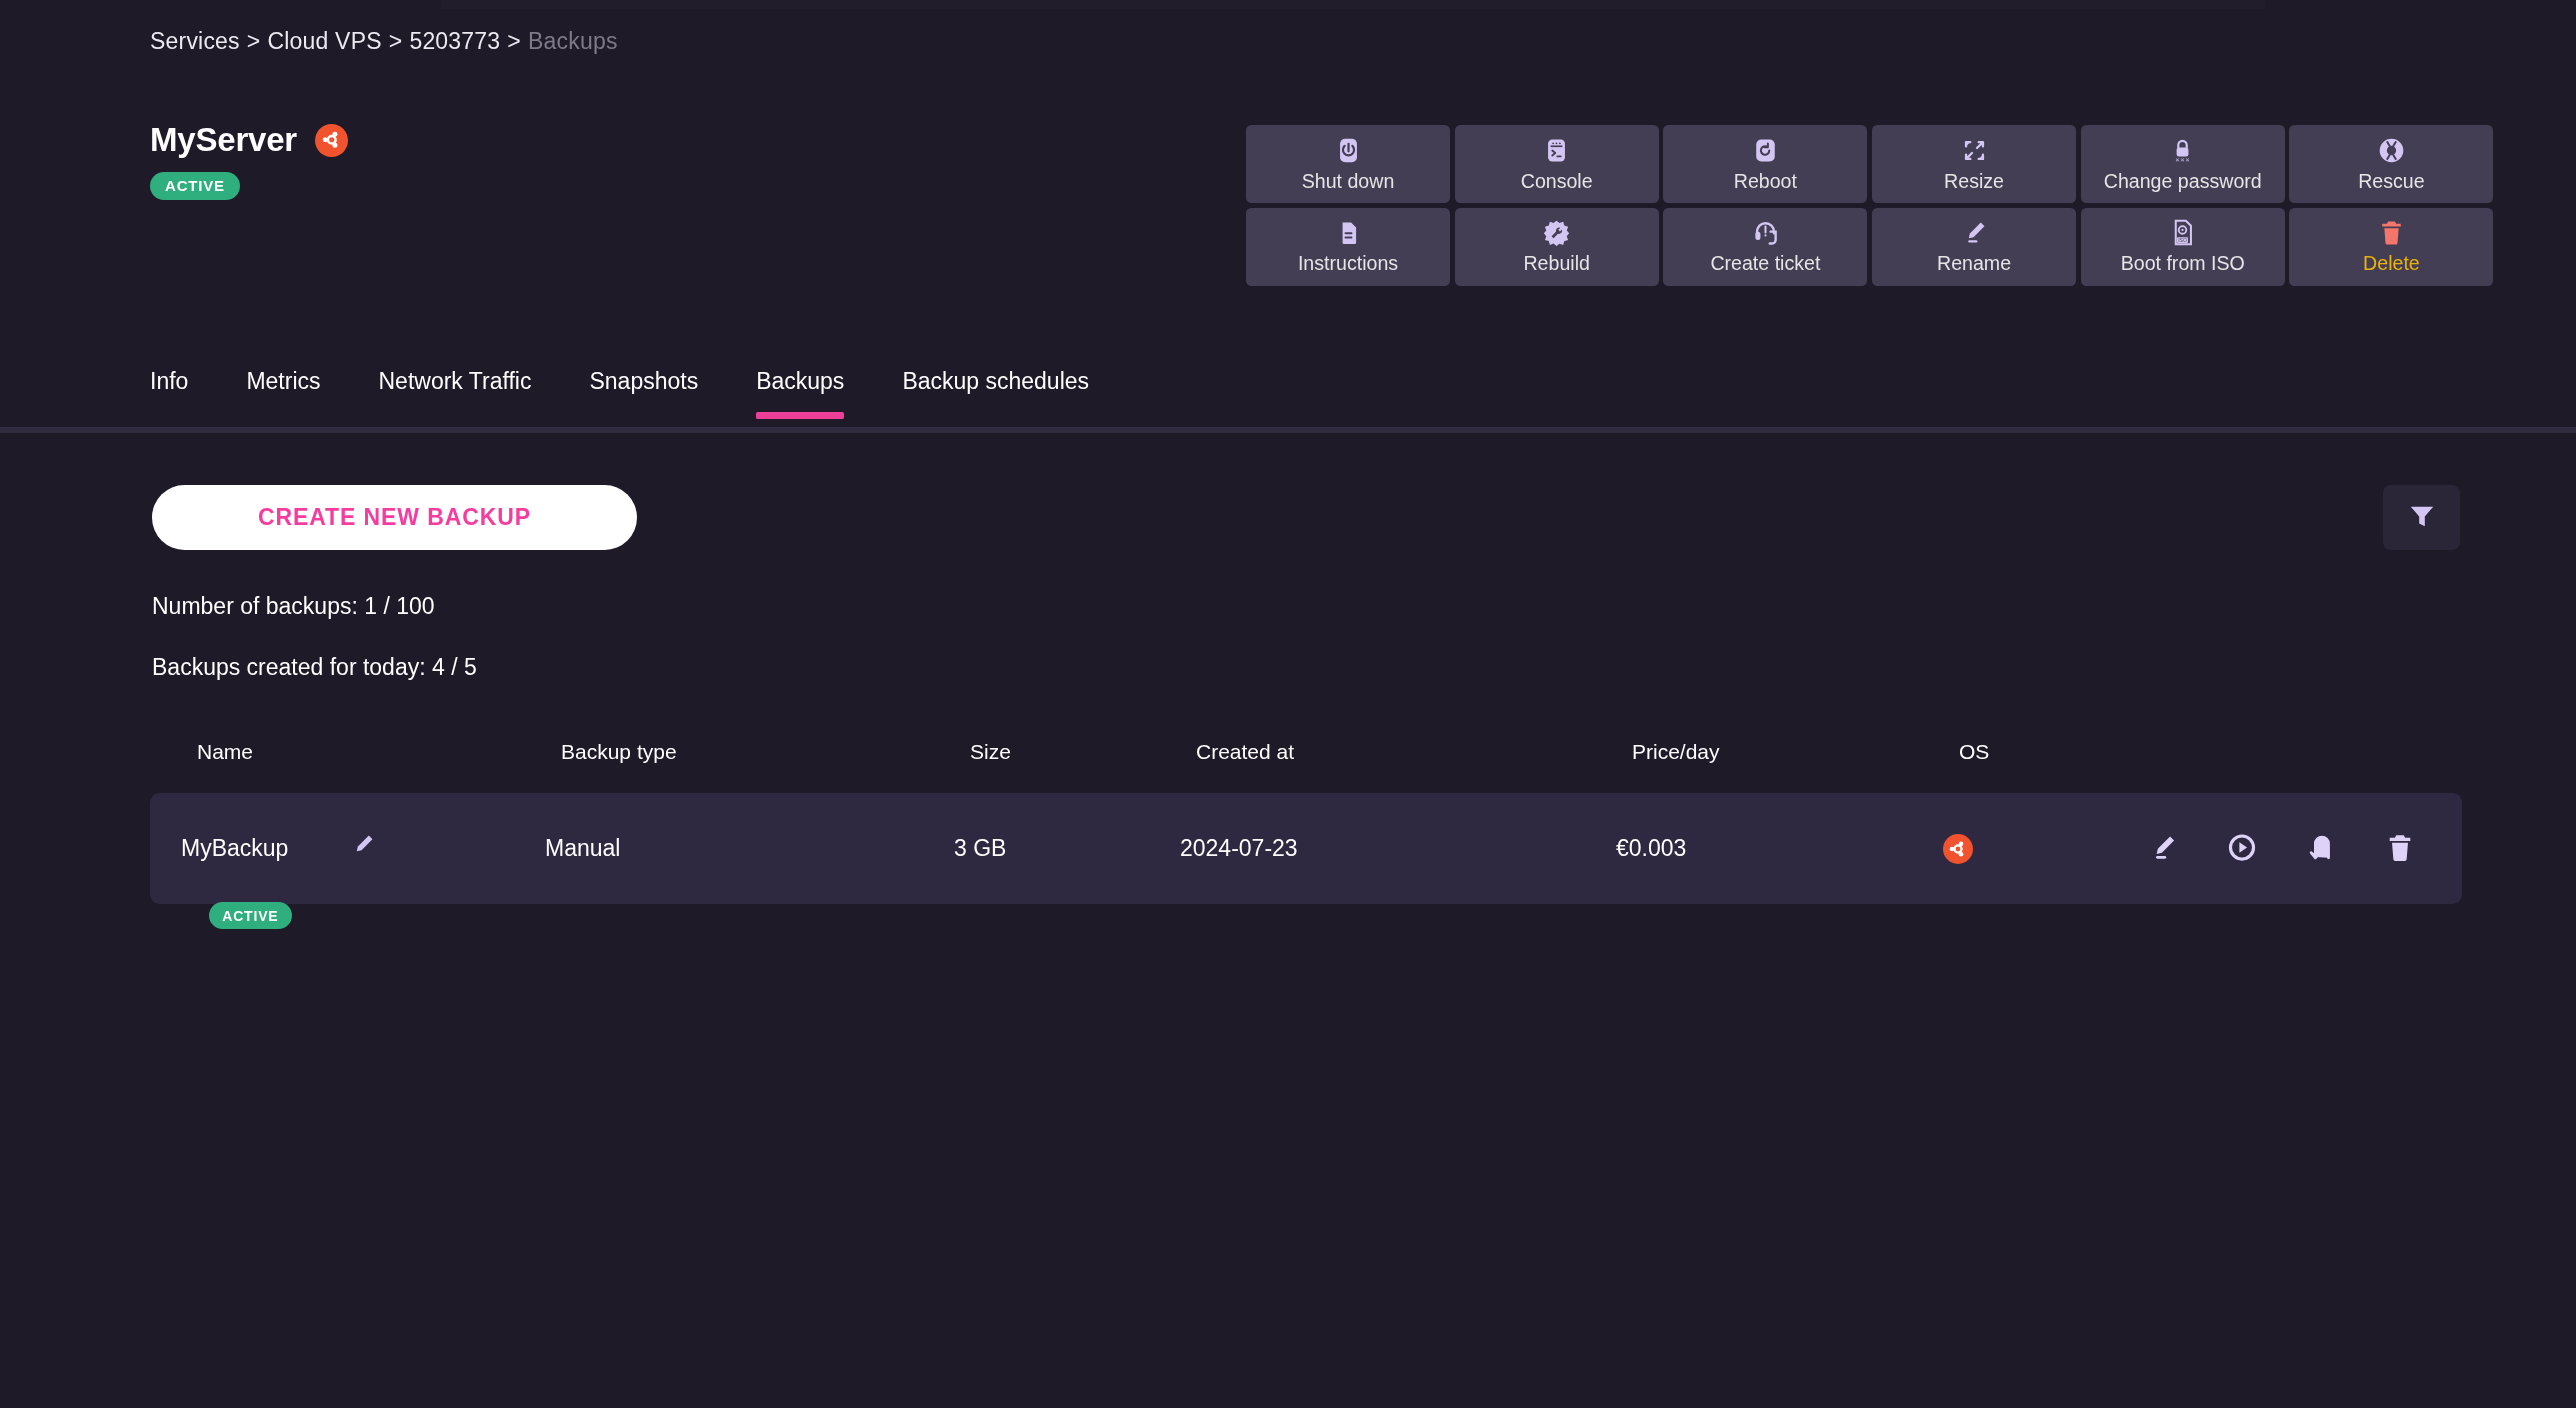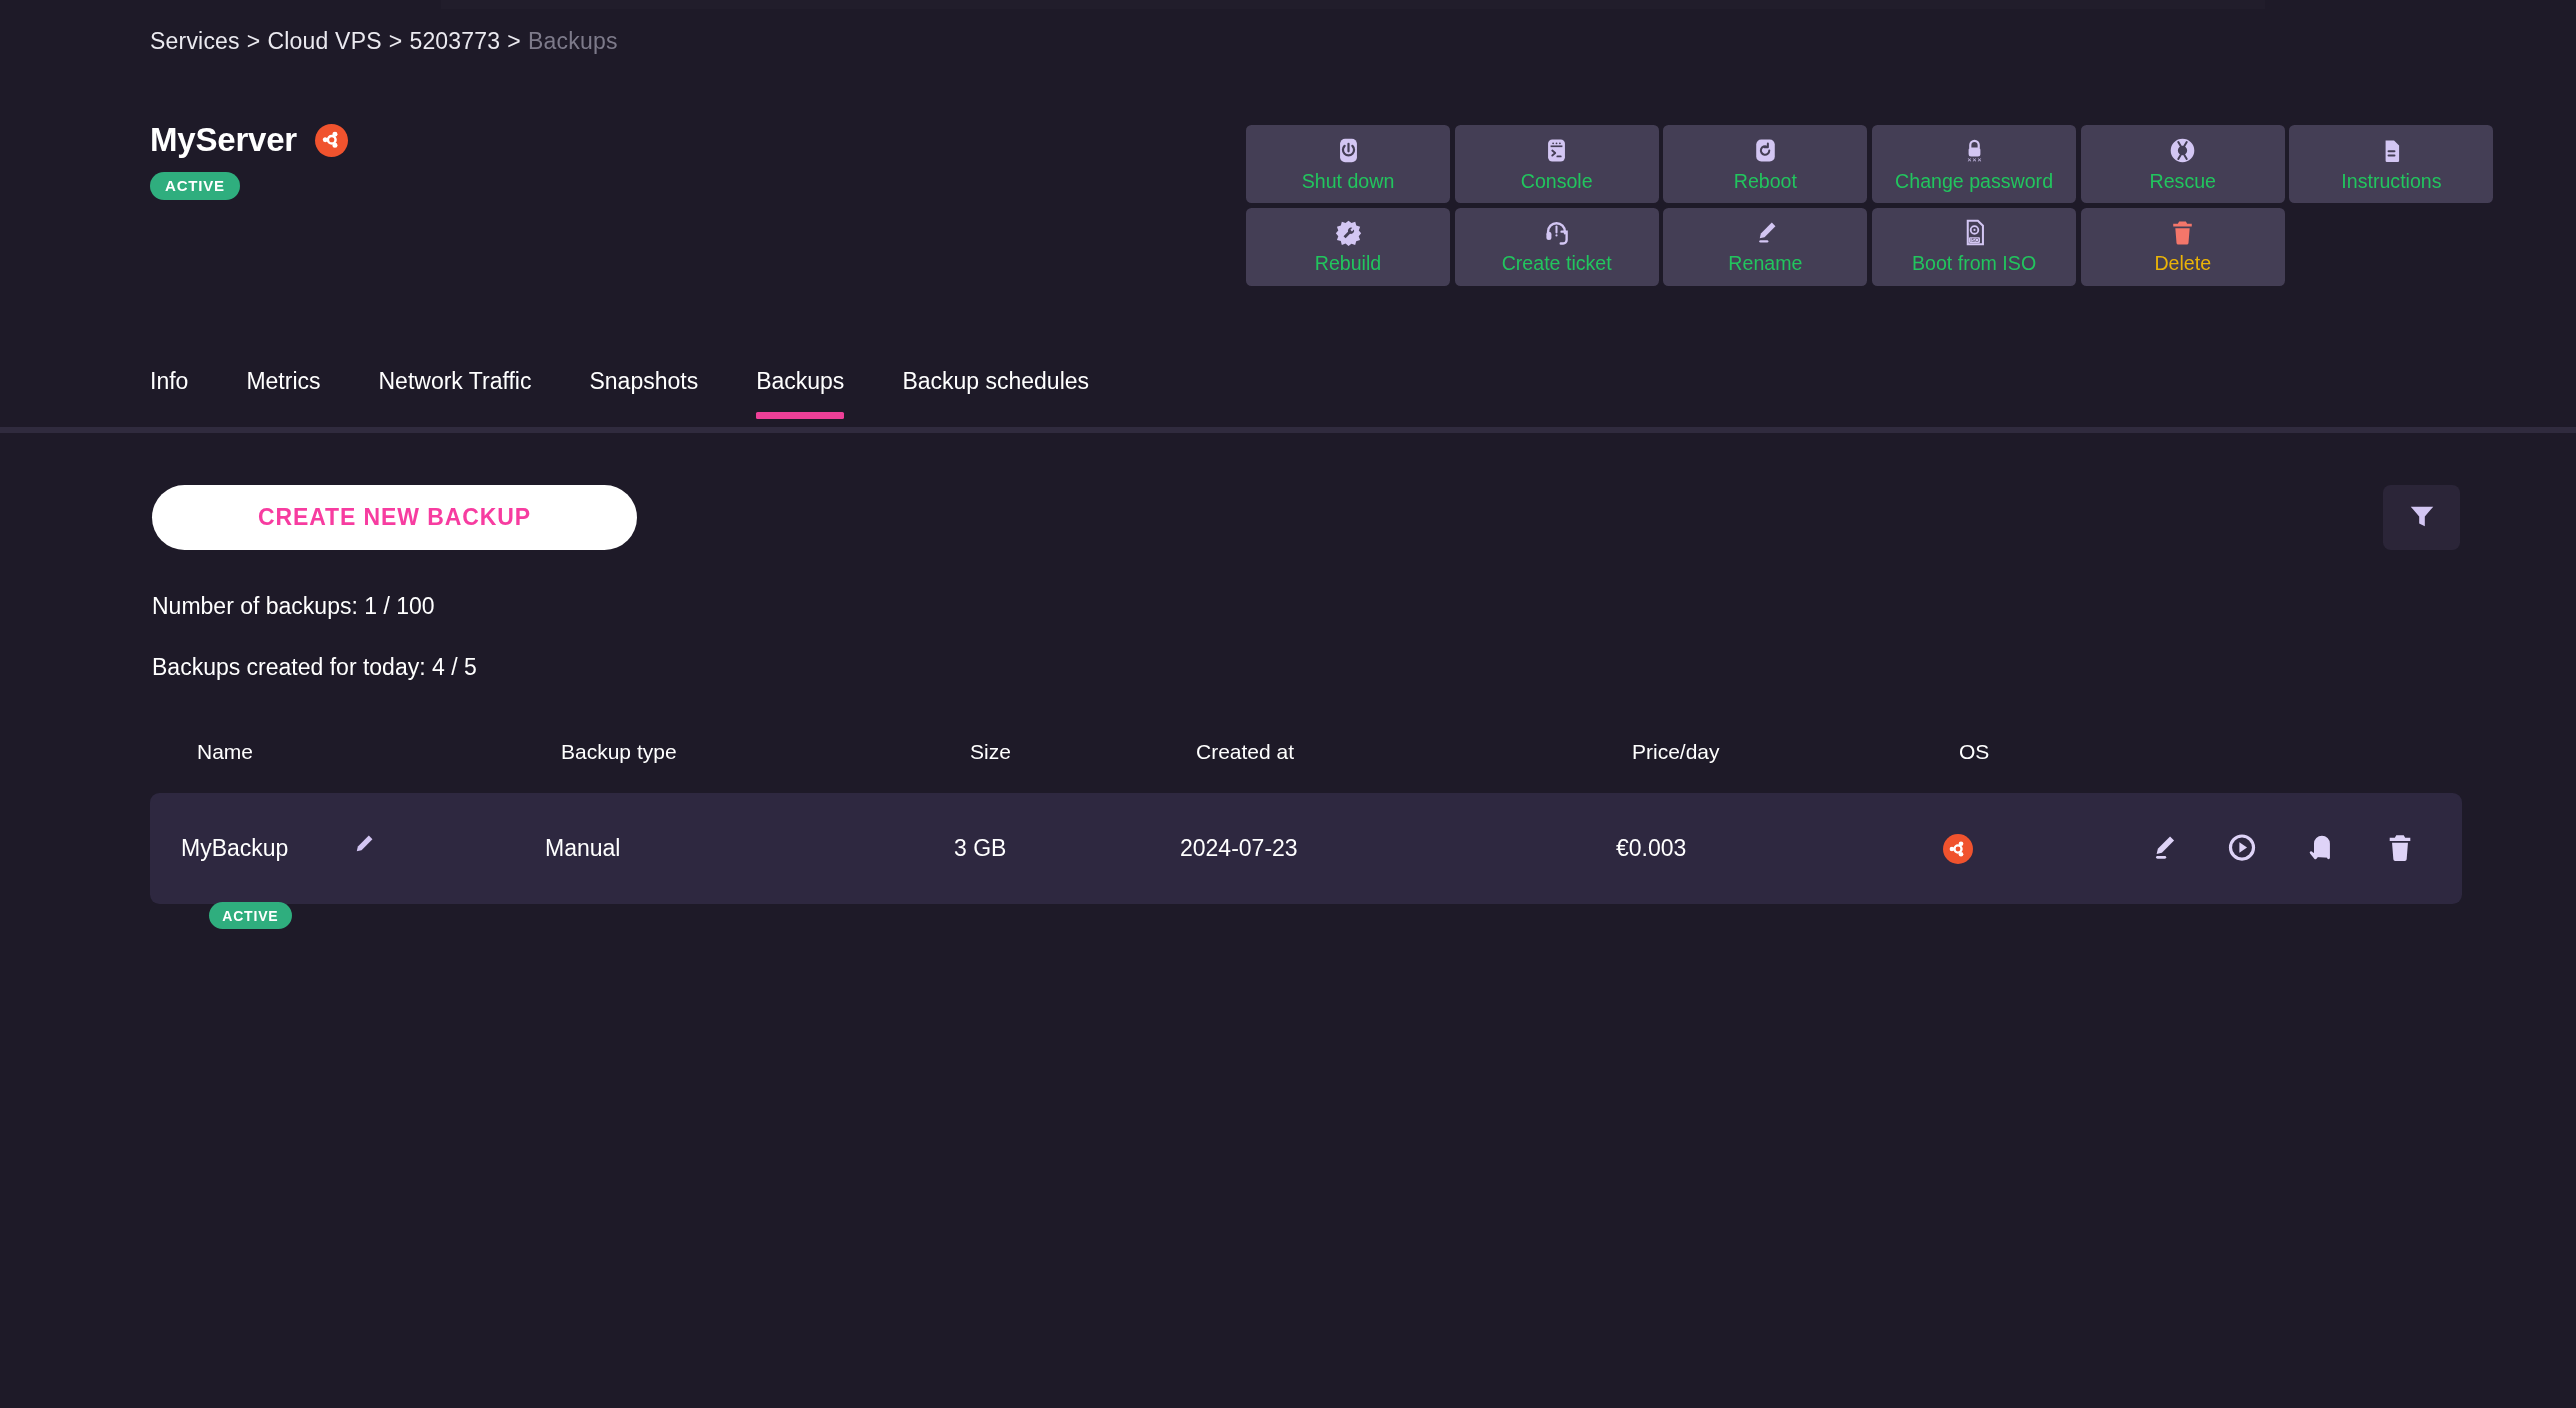--- a/index.html
+++ b/index.html
@@ -52,21 +52,21 @@
     gap: 4.7px 4.7px;
   }
   .action-btn {
     height: 78px; background: #443e55; border: none; border-radius: 5.5px;
     display: flex; flex-direction: column; align-items: center; justify-content: center;
     gap: 7.8px; cursor: pointer; color: #ffffff;
     font-family: "Liberation Sans", sans-serif;
   }
   .action-btn .icon { height: 27px; display: flex; align-items: center; justify-content: center; }
   .action-btn .icon svg { width: 27px; height: 27px; fill: #d3c6f3; }
-  .action-btn .lbl { font-size: 19.6px; color: #22c55e; line-height: 1; }
+  .action-btn .lbl { font-size: 19.6px; color: #e5e5e5; line-height: 1; }
   .action-btn.danger .icon svg { fill: #f4766a; }
   .action-btn.danger .lbl { color: #eab308; }
 
   
   .tabs {
     position: absolute; top: 368px; left: 150px;
     display: flex; gap: 0; align-items: flex-end;
   }
   .tab {
     position: relative; font-size: 23px; color: #ffffff;
@@ -203,20 +203,33 @@
     </button>
     <button class="action-btn">
       <span class="icon">
         <svg viewBox="0 0 32 32">
             <rect x="5" y="3" width="22" height="26" rx="6"></rect>
             <path d="M20.5 16a5 5 0 1 1-2.6-4.4" stroke="#443e55" stroke-width="2.4" fill="none" stroke-linecap="round"></path>
             <path d="M18.8 7.6v4.4h-4.3" stroke="#443e55" stroke-width="2.4" fill="none" stroke-linecap="round" stroke-linejoin="round"></path>
           </svg>
       </span>
       <span class="lbl">Reboot</span>
+    </button>
+    <button class="action-btn">
+      <span class="icon">
+        <svg viewBox="0 0 32 32" fill="none" stroke="#d3c6f3" stroke-width="2.8" stroke-linecap="round" stroke-linejoin="round">
+            <path d="M6 11V6h5"></path>
+            <path d="M21 6h5v5"></path>
+            <path d="M26 21v5h-5"></path>
+            <path d="M11 26H6v-5"></path>
+            <path d="M13 19l-5 5"></path>
+            <path d="M19 13l5-5"></path>
+          </svg>
+      </span>
+      <span class="lbl">Resize</span>
     </button>
     <button class="action-btn">
       <span class="icon">
         <svg viewBox="0 0 32 32">
             <path d="M11 13V9.5a5 5 0 0 1 10 0V13" fill="none" stroke="#d3c6f3" stroke-width="2.6"></path>
             <rect x="9" y="12.5" width="14" height="10.5" rx="3"></rect>
             <text x="16" y="30" font-size="7" text-anchor="middle" fill="#d3c6f3" font-family="Liberation Sans, sans-serif">✕✕✕</text>
           </svg>
       </span>
       <span class="lbl">Change password</span>

